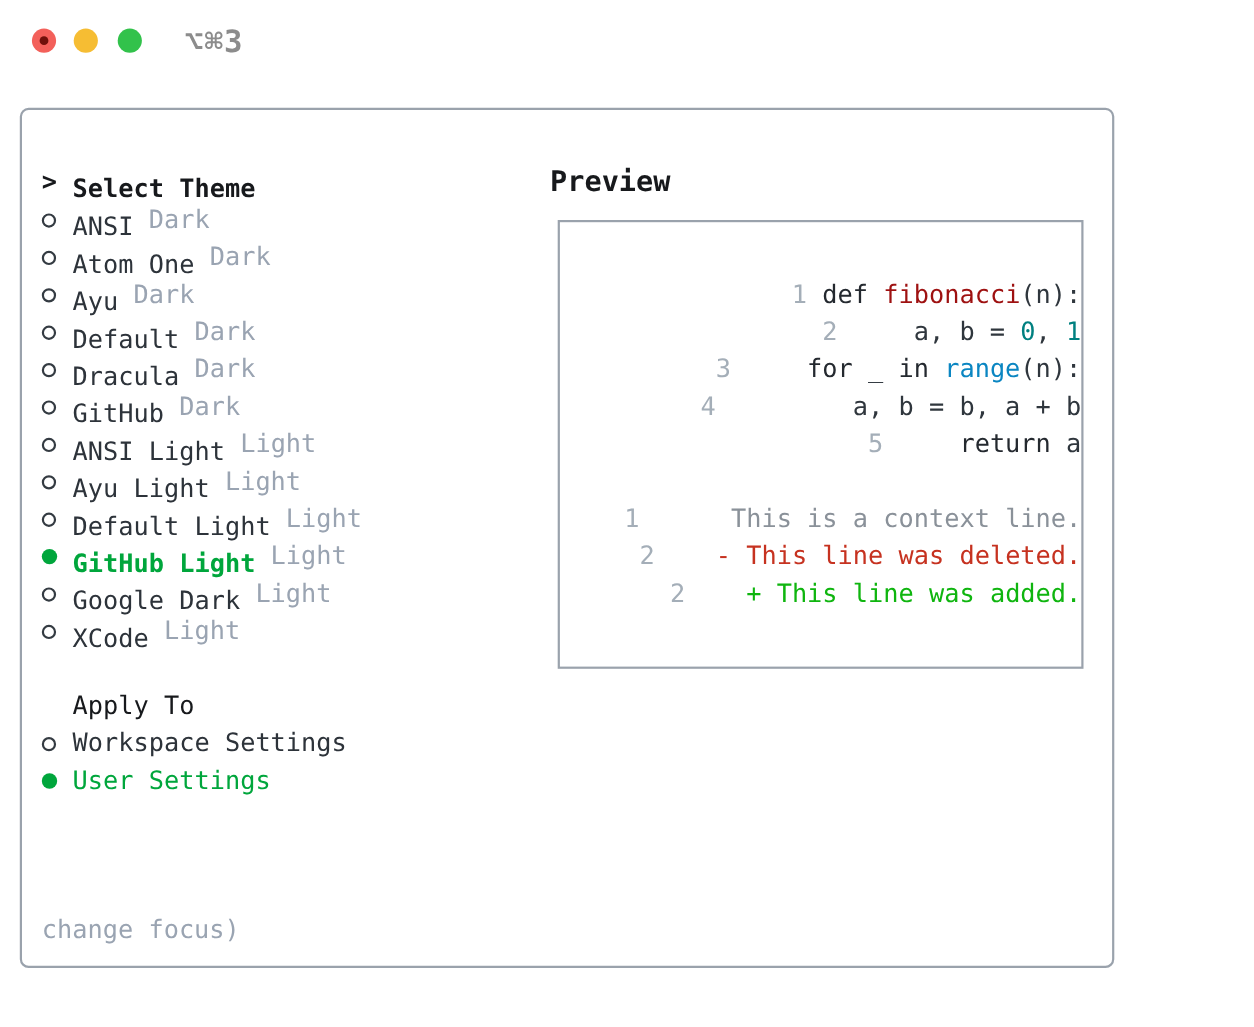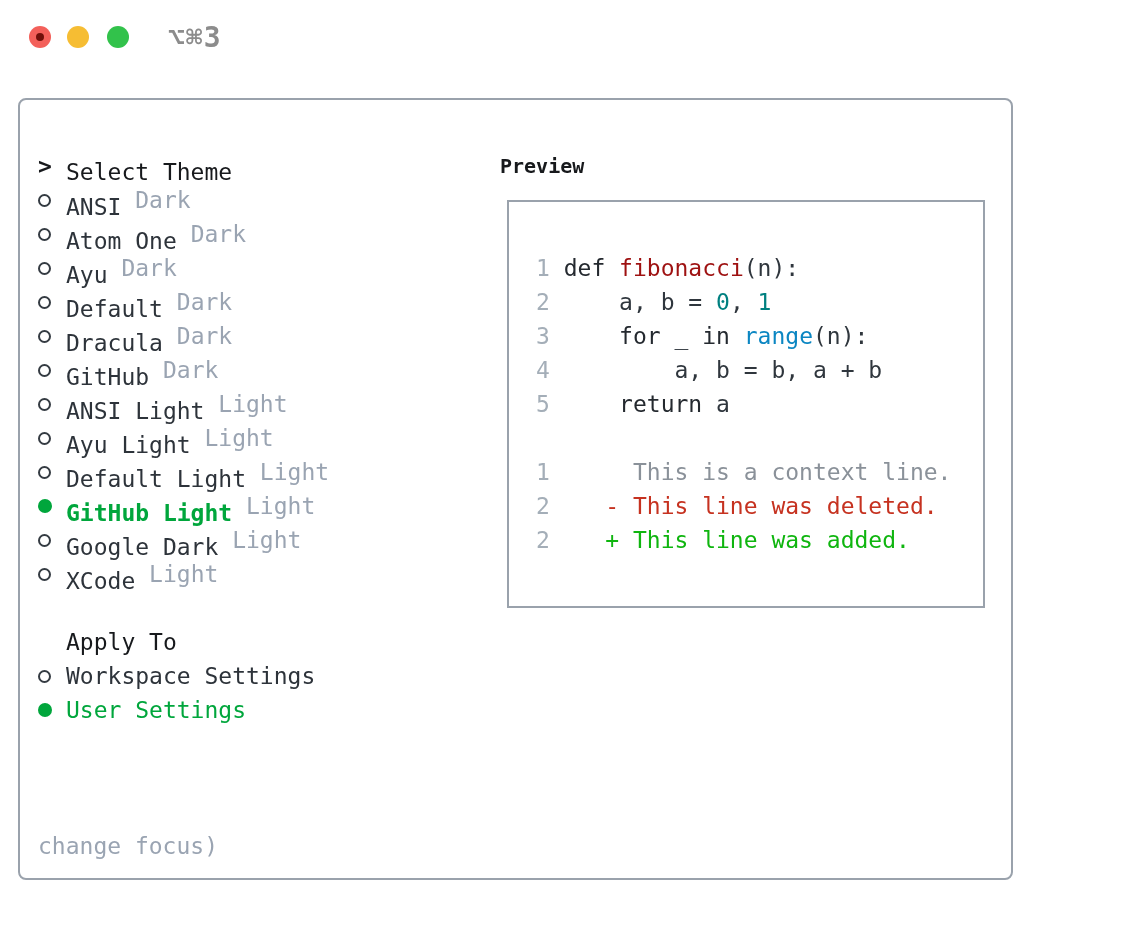--- a/index.html
+++ b/index.html
@@ -22,34 +22,34 @@
   .light.green{left:107px;background:var(--light-green);}
   .unsaved-dot{position:absolute;left:7px;top:7px;width:8px;height:8px;border-radius:50%;background:var(--light-red-dot);}
   .window-title{position:absolute;left:168px;top:21px;font-size:28px;font-weight:700;color:var(--title-gray);letter-spacing:1px;}
   
   .panel{position:absolute;left:18px;top:98px;width:995px;height:782px;border:2px solid var(--border-gray);border-radius:8px;background:#fff;}
   
   .left-col{position:absolute;left:18px;top:49px;font-size:23px;}
   .row{height:34px;display:flex;align-items:center;white-space:pre;color:var(--text-dark);}
   .indicator{width:28px;display:inline-flex;align-items:center;flex:0 0 28px;}
   .caret{font-weight:700;color:var(--heading-black);}
-  .header-text{font-weight:400;color:var(--heading-black);margin-top:12px;}
+  .header-text{font-weight:700;color:var(--heading-black);margin-top:12px;}
   .dot{width:13px;height:13px;border-radius:50%;display:inline-block;}
   .dot-ring{border:2px solid #343b42;background:transparent;}
   .dot-filled{background:var(--accent-green);width:14px;height:14px;}
   .theme-name{color:var(--text-dark);margin-top:14px;}
   .theme-name.selected{color:var(--accent-green);font-weight:bold;}
   .variant{color:var(--muted-gray);}
   .apply-header-text{font-weight:400;color:var(--heading-black);}
   .option-name.selected{color:var(--accent-green);}
   .hint{color:var(--muted-gray);font-size:23px;line-height:34px;white-space:pre;}
   
-  .preview-header{position:absolute;left:480px;top:49px;height:34px;line-height:34px;font-size:20px;font-weight:700;color:var(--heading-black);}
+  .preview-header{position:absolute;left:480px;top:49px;height:34px;line-height:34px;font-size:26px;font-weight:700;color:var(--heading-black);}
   .preview-box{position:absolute;left:487px;top:100px;width:478px;height:408px;border:2px solid var(--border-gray);background:#fff;overflow:hidden;}
-  .preview-box pre{margin:0;padding:49px 0 0 27px;font-family:inherit;font-size:23px;line-height:34px;color:var(--code-text);}
+  .preview-box pre{margin:0;padding:49px 0 0 27px;font-family:inherit;font-size:23px;line-height:34px;color:var(--code-text);text-align:right;}
   .tok-ln{color:var(--line-number-gray);}
   .tok-pl{color:var(--code-text);}
   .tok-kw{color:var(--keyword-dark);}
   .tok-fn{color:var(--function-red);}
   .tok-num{color:var(--number-teal);}
   .tok-bi{color:var(--builtin-blue);}
   .tok-ctx{color:var(--context-gray);}
   .tok-del{color:var(--deleted-red);}
   .tok-add{color:var(--added-green);}
 </style>

